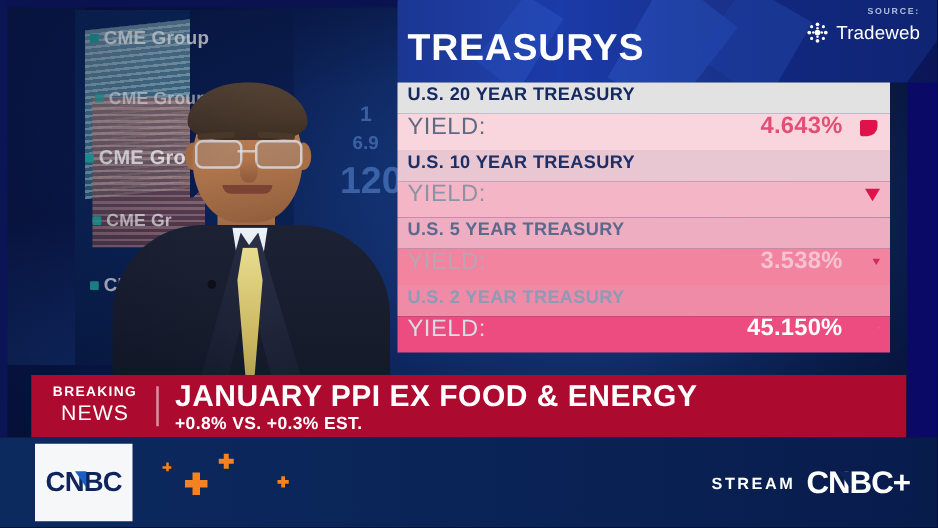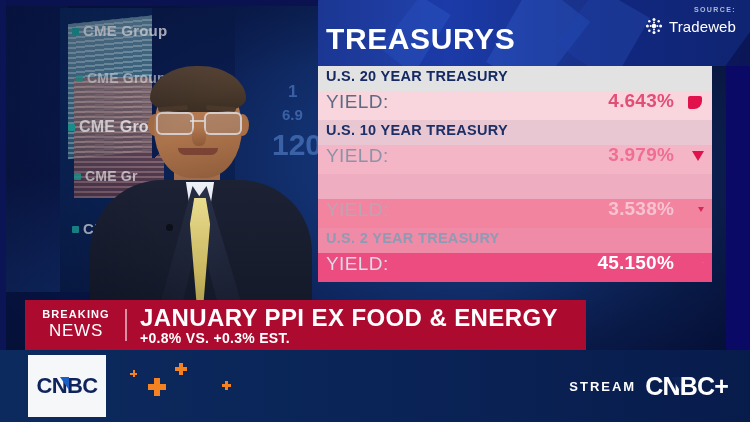--- a/index.html
+++ b/index.html
@@ -161,21 +161,21 @@
   .arrow{
     position:absolute;right:8px;top:30px;width:0;height:0;
     border-left:8px solid transparent;border-right:8px solid transparent;
     border-top:13px solid #e0114b;
   }
   .band-name{position:absolute;left:0;right:0;top:0;height:25px;}
   .band-yield{position:absolute;left:0;right:0;top:25px;height:29px;}
 
   
   .banner{
-    position:absolute;left:25px;top:300px;width:561px;height:50px;
+    position:absolute;left:25px;top:300px;width:700px;height:50px;
     background:#ad0а2f;background:#ad0a2f;
   }
   .bn-box{position:absolute;left:12px;top:7px;width:78px;text-align:center;}
   .bn-1{color:#fff;font-size:11px;font-weight:800;letter-spacing:1.1px;line-height:14px;}
   .bn-2{color:#fff;font-size:17px;font-weight:400;letter-spacing:.8px;line-height:19px;}
   .bn-div{position:absolute;left:100px;top:9px;width:1.5px;height:32px;background:rgba(255,255,255,.55);}
   .hl{position:absolute;left:115px;top:4px;color:#fff;font-size:24px;font-weight:800;letter-spacing:.4px;}
   .sub{position:absolute;left:115px;top:30px;color:#fff;font-size:14px;font-weight:600;letter-spacing:.3px;}
 
   
@@ -296,26 +296,26 @@
           <div class="tname" style="color: rgb(21, 42, 99);">U.S. 20 YEAR TREASURY</div>
           <div class="tyield-lbl" style="color: rgb(93, 107, 130);">YIELD:</div>
           <div class="tyield-val" style="color: rgb(226, 79, 118);">4.643%</div>
           <div class="arrow" style="border: none; top: 30px; width: 14px; height: 13px; background: rgb(224, 17, 75); border-radius: 2px 2px 8px; right: 10px;"></div>
         </div>
         <div class="trow">
           <div class="band-name" style="background: rgb(232, 198, 210);"></div>
           <div class="band-yield" style="background: rgb(244, 182, 198);"></div>
           <div class="tname" style="color: rgb(28, 47, 102);">U.S. 10 YEAR TREASURY</div>
           <div class="tyield-lbl" style="color: rgb(139, 147, 166);">YIELD:</div>
-          <div class="tyield-val" style="color: rgb(239, 110, 146);">3.979%</div>
           <div class="arrow" style="border-left-width: 6.4px; border-right-width: 6.4px; border-top-width: 10.4px; border-top-color: rgb(224, 17, 75); top: 31px;"></div>
         </div>
         <div class="trow">
           <div class="band-name" style="background: rgb(238, 173, 192);"></div>
           <div class="band-yield" style="background: rgb(242, 132, 159);"></div>
+          <div class="tname" style="color: rgb(90, 106, 140);">U.S. 5 YEAR TREASURY</div>
           <div class="tyield-lbl" style="color: rgb(185, 166, 181);">YIELD:</div>
           <div class="tyield-val" style="color: rgb(246, 195, 209);">3.538%</div>
           <div class="arrow" style="border-left-width: 3.6px; border-right-width: 3.6px; border-top-width: 5.85px; border-top-color: rgb(214, 40, 90); top: 32.75px;"></div>
         </div>
         <div class="trow">
           <div class="band-name" style="background: rgb(239, 138, 167);"></div>
           <div class="band-yield" style="background: rgb(237, 76, 128);"></div>
           <div class="tname" style="color: rgb(142, 155, 181);">U.S. 2 YEAR TREASURY</div>
           <div class="tyield-lbl" style="color: rgb(217, 221, 230);">YIELD:</div>
           <div class="tyield-val" style="color: rgb(255, 255, 255);">45.150%</div>

